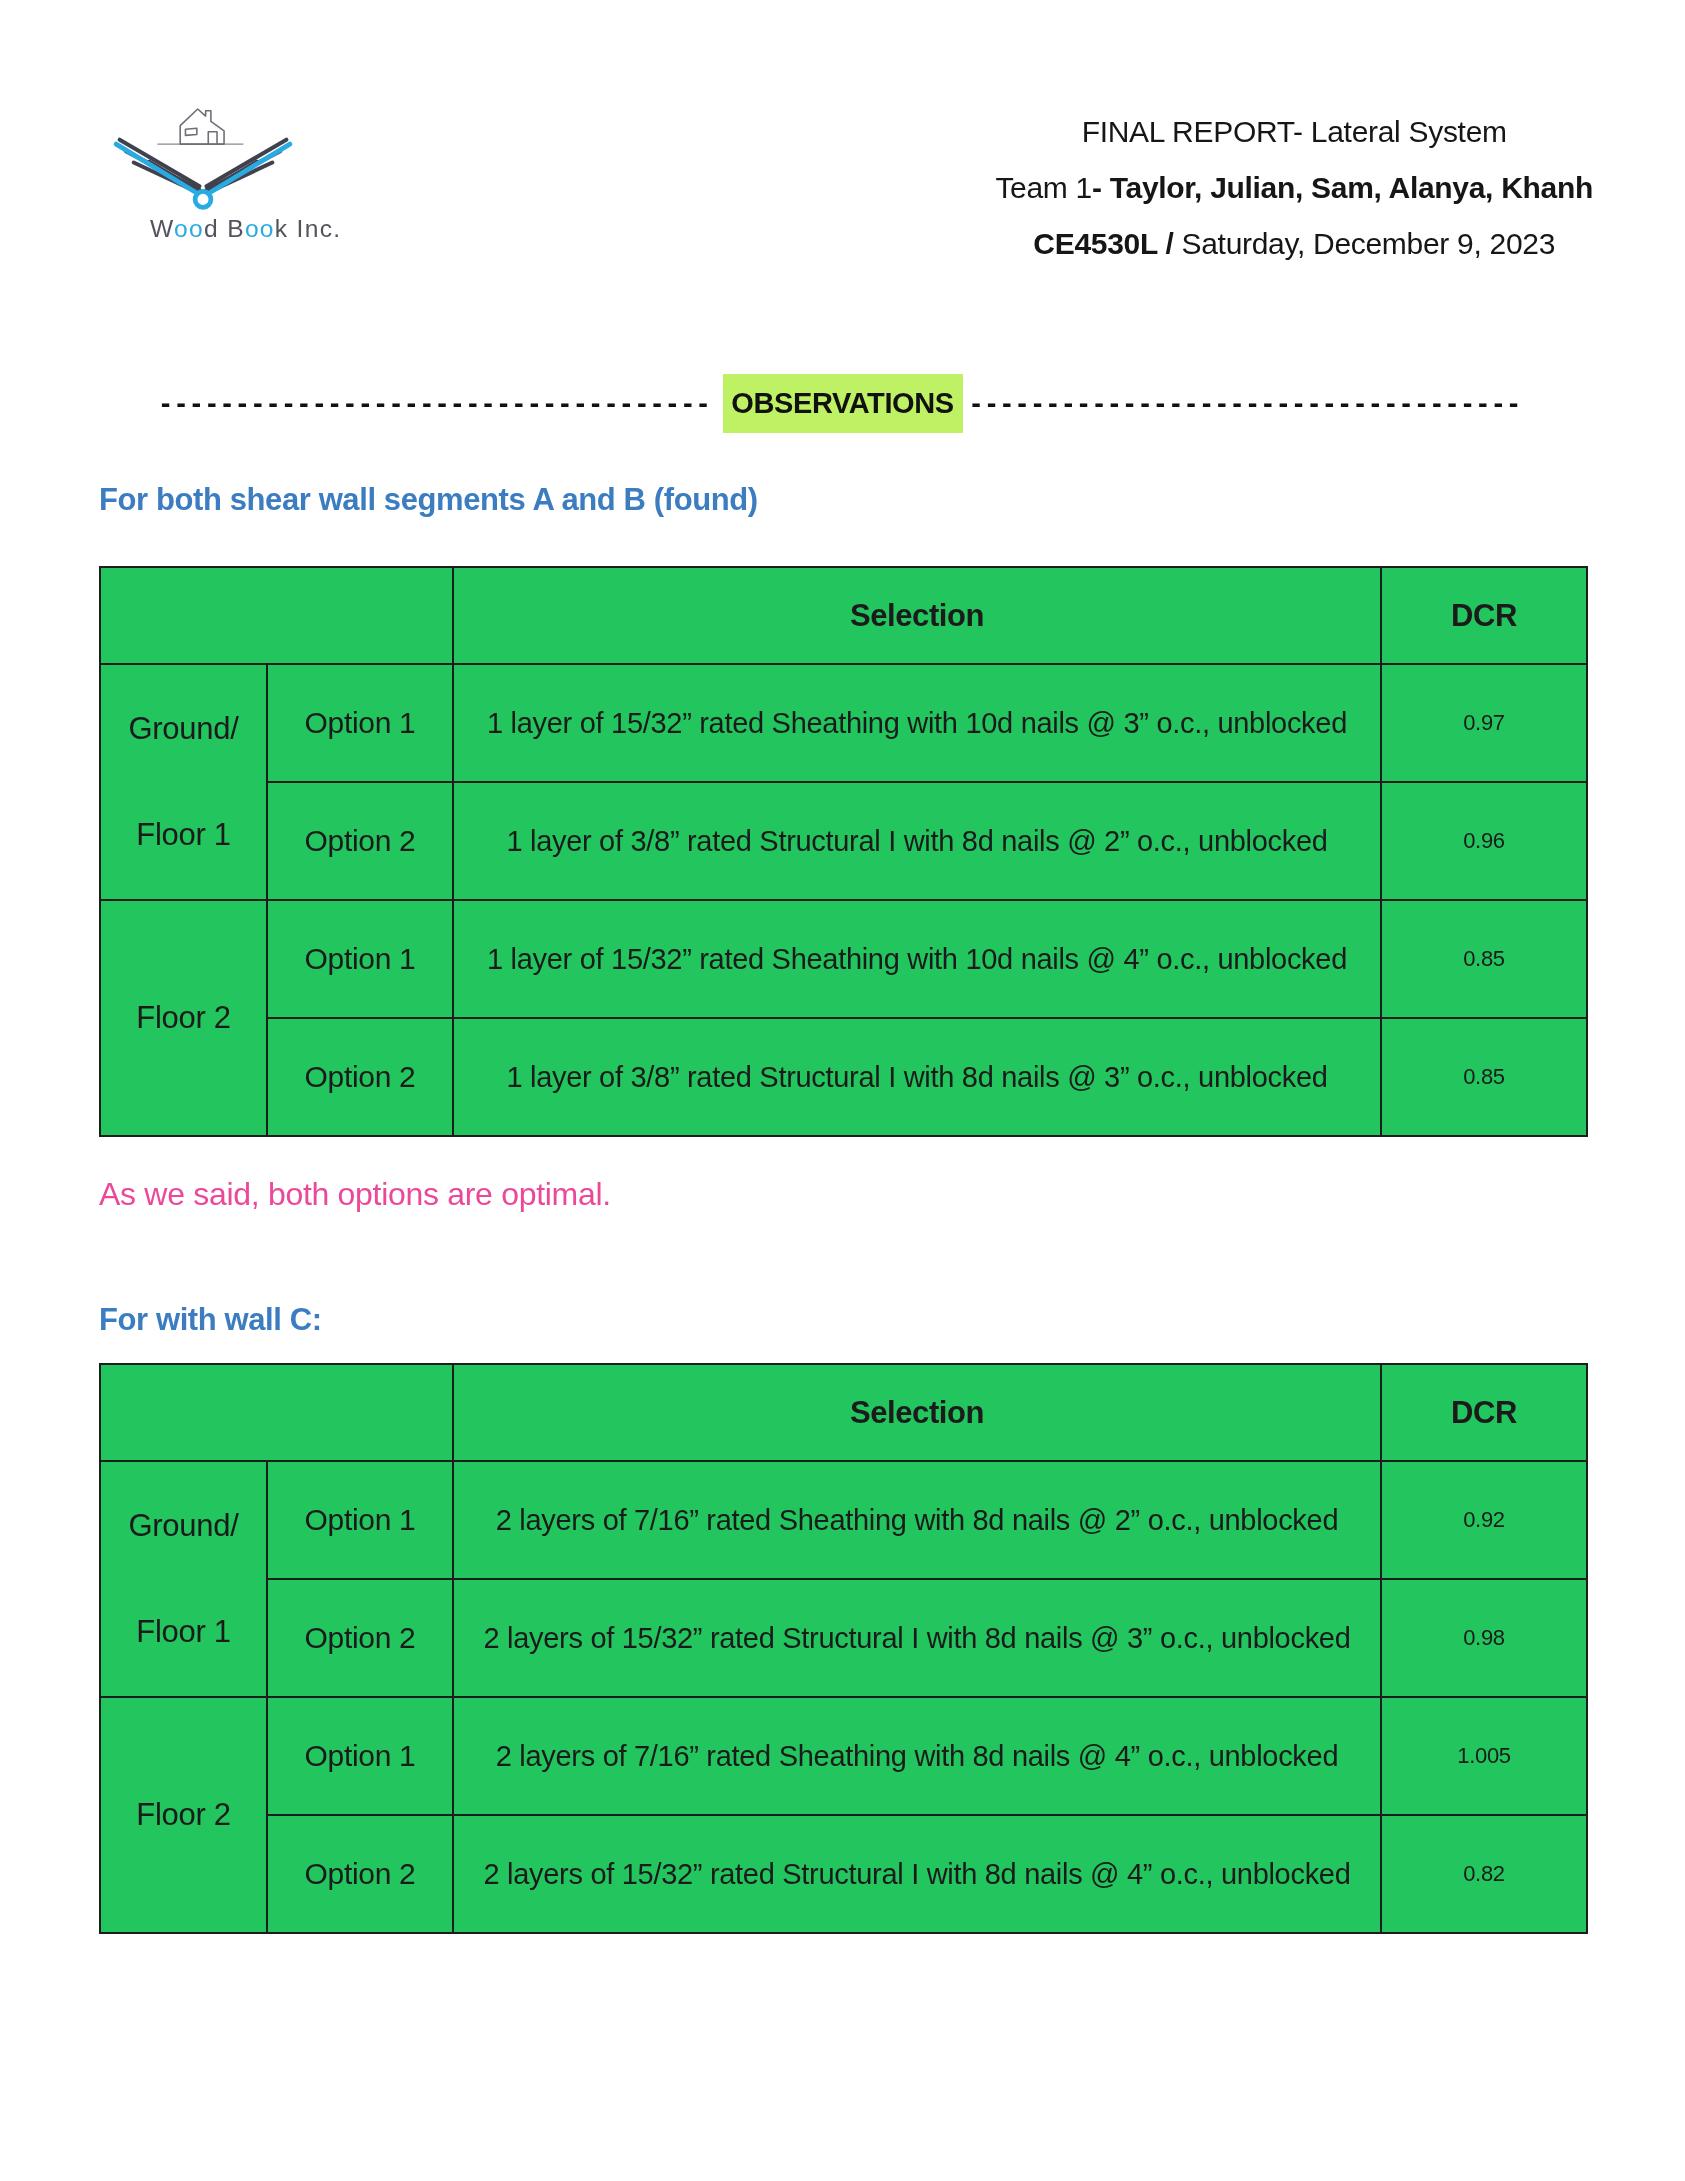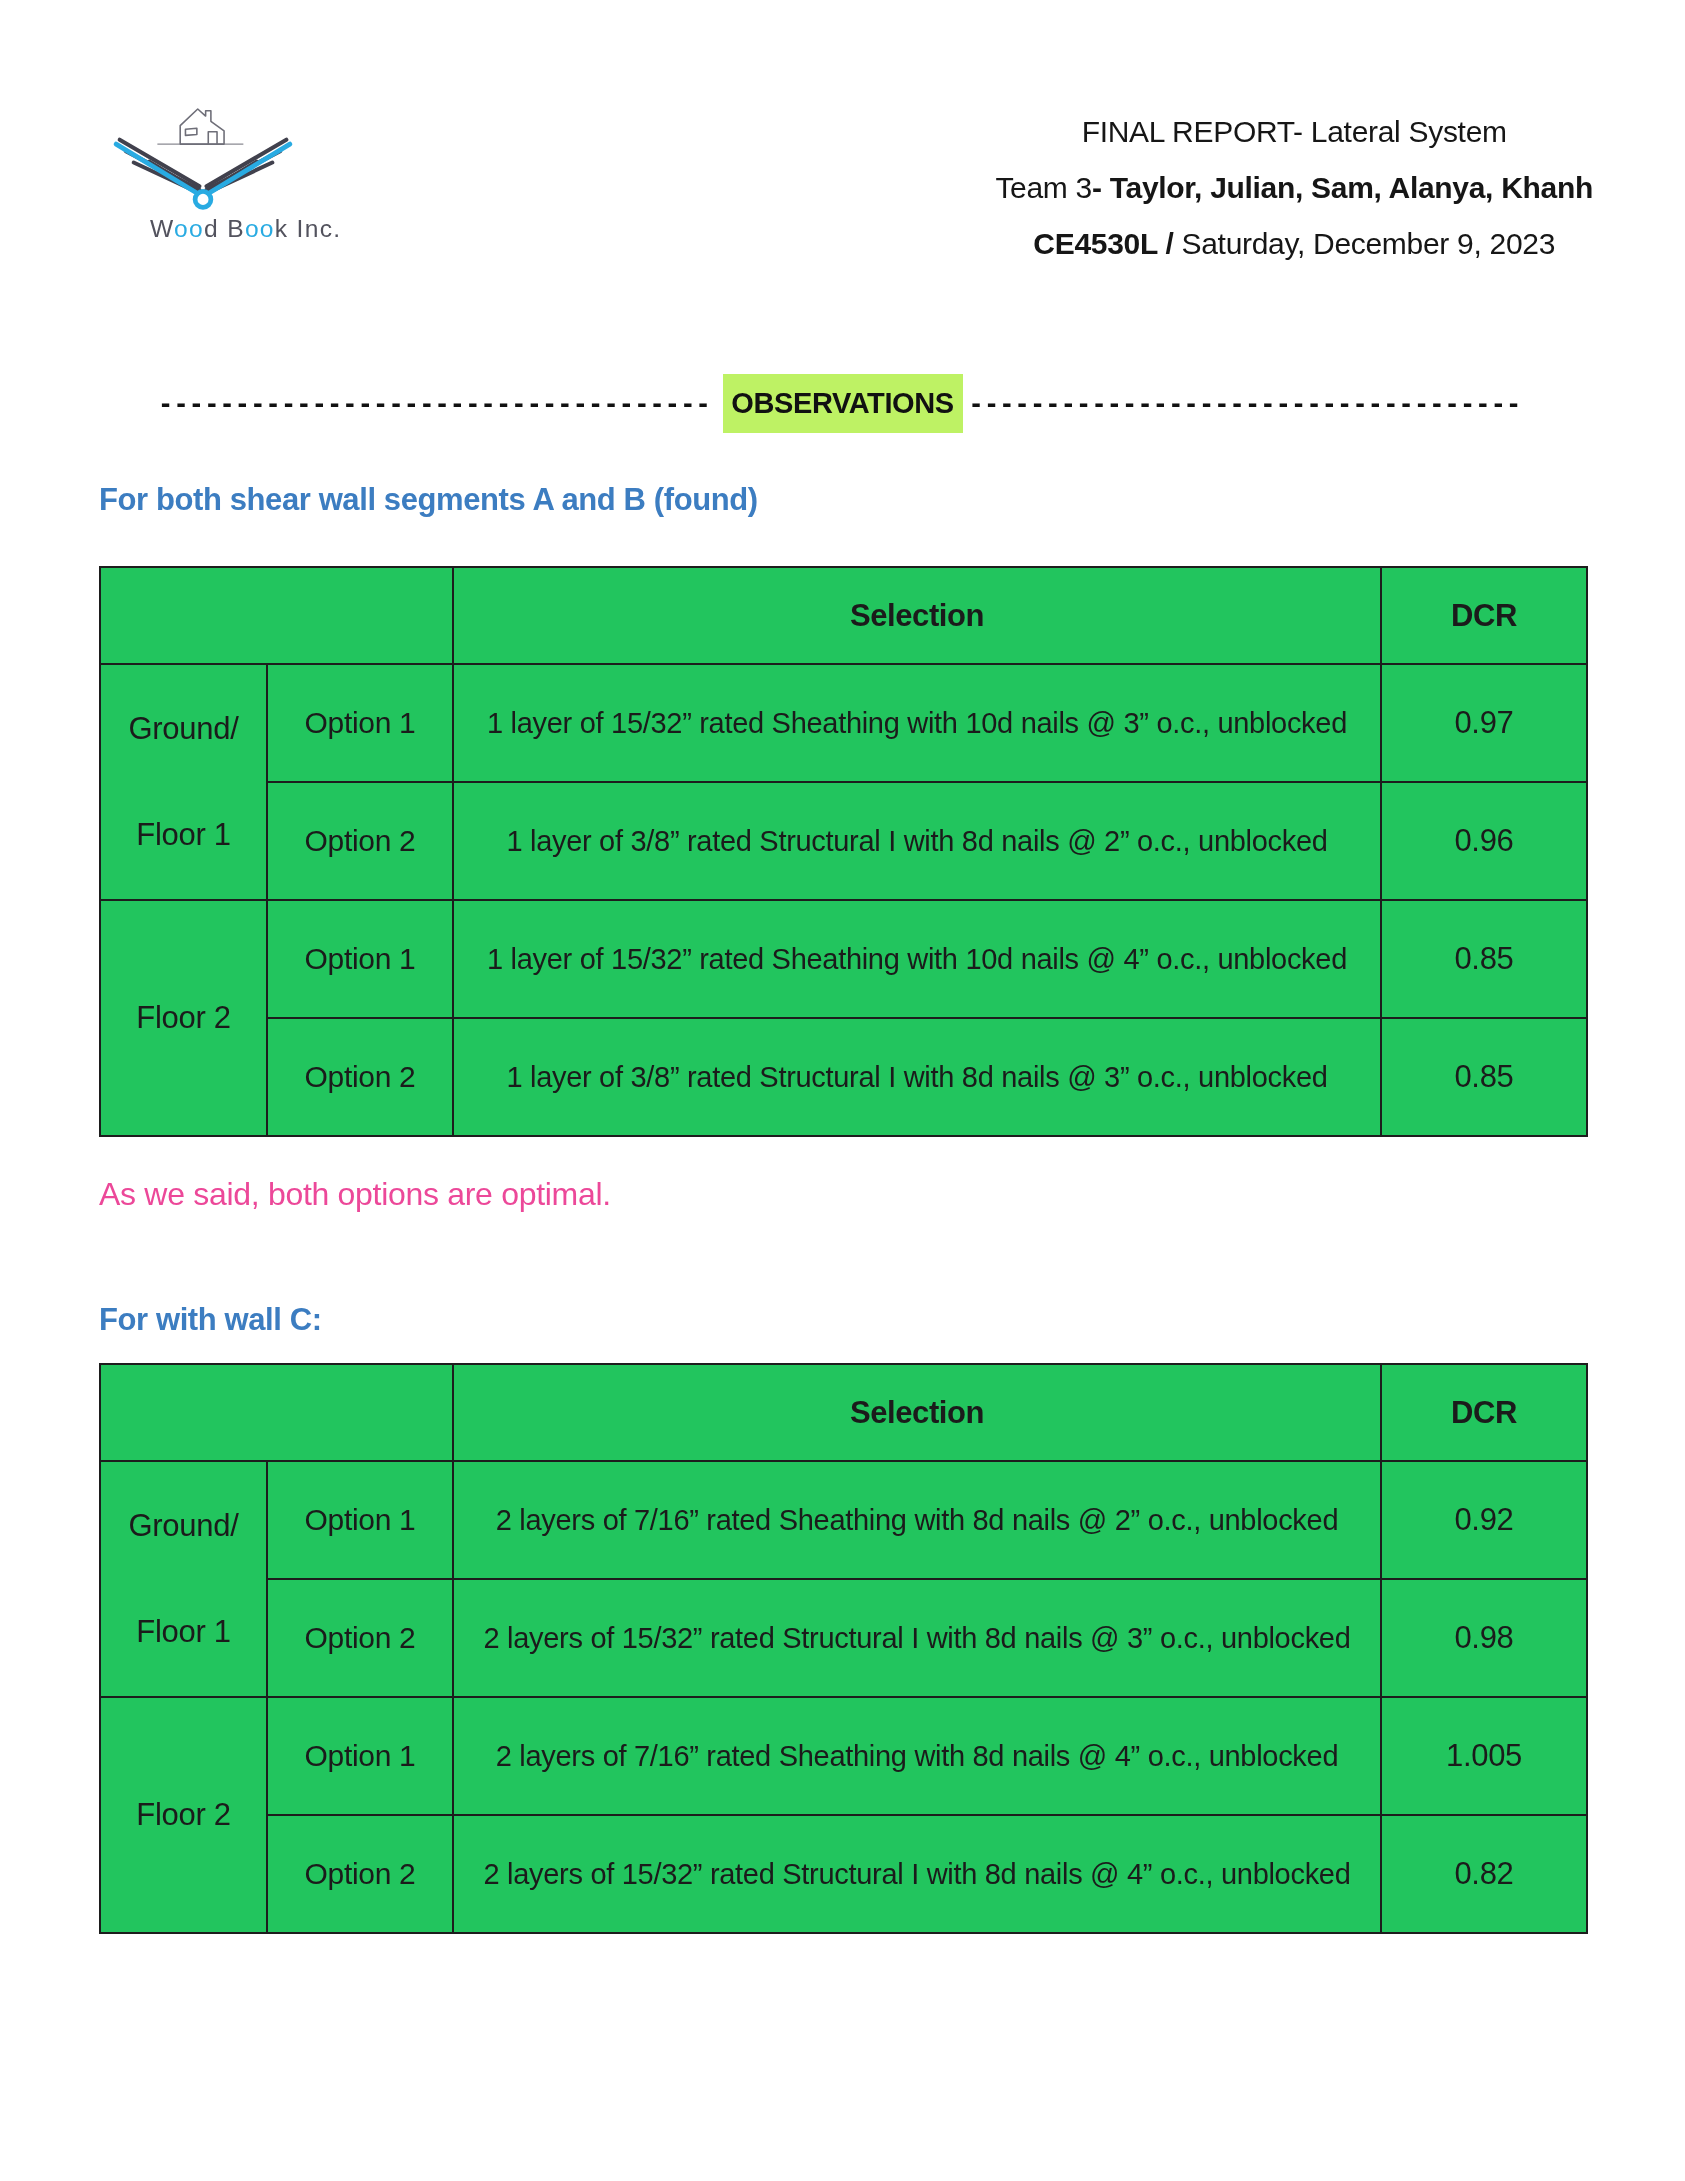--- a/index.html
+++ b/index.html
@@ -68,21 +68,21 @@
     padding:0 7px;color:#1b1b1b;
   }
   .dtable tr.head-row{height:97px;}
   .dtable tr.data-row{height:118px;}
   .dtable th{font-size:31px;font-weight:700;letter-spacing:-0.4px;}
   .floor-cell{font-size:31px;}
   .floor-lines{display:flex;flex-direction:column;justify-content:center;align-items:center;gap:70px;height:100%;}
   .floor-lines div:empty{display:none;}
   .option-cell{font-size:30px;}
   .sel-cell{font-size:29px;}
-  .dcr-cell{font-size:31px;}
+  .dcr-cell{font-size:22px;}
 </style>
 </head>
 <body>
 
 <div class="page">
 
   <div class="logo">
     <svg width="186" height="125" viewBox="0 0 212 142">
 
       <g stroke="#6e6e78" stroke-width="1.8" fill="none" stroke-linejoin="round">
@@ -106,21 +106,21 @@
       <g stroke="#29abe2" stroke-width="5.4" fill="none" stroke-linecap="round" stroke-linejoin="round">
         <path d="M7,66 L106,126 L205,66"></path>
         <circle cx="106" cy="129" r="9" fill="#ffffff"></circle>
       </g>
     </svg>
     <div class="logo-text"><span>W</span><span class="accent">oo</span><span>d B</span><span class="accent">oo</span><span>k Inc.</span></div>
   </div>
 
   <div class="meta">
     <div>FINAL REPORT- Lateral System</div>
-    <div><span>Team 3</span><b>- Taylor, Julian, Sam, Alanya, Khanh</b></div>
+    <div><span>Team 1</span><b>- Taylor, Julian, Sam, Alanya, Khanh</b></div>
     <div><b>CE4530L /</b><span> Saturday, December 9, 2023</span></div>
   </div>
 
   <div class="obs-row">
     <span class="dashes">------------------------------------</span>
     <span class="obs-label">OBSERVATIONS</span>
     <span class="dashes">------------------------------------</span>
   </div>
 
   <div class="section-heading heading-ab">For both shear wall segments A and B (found)</div>

